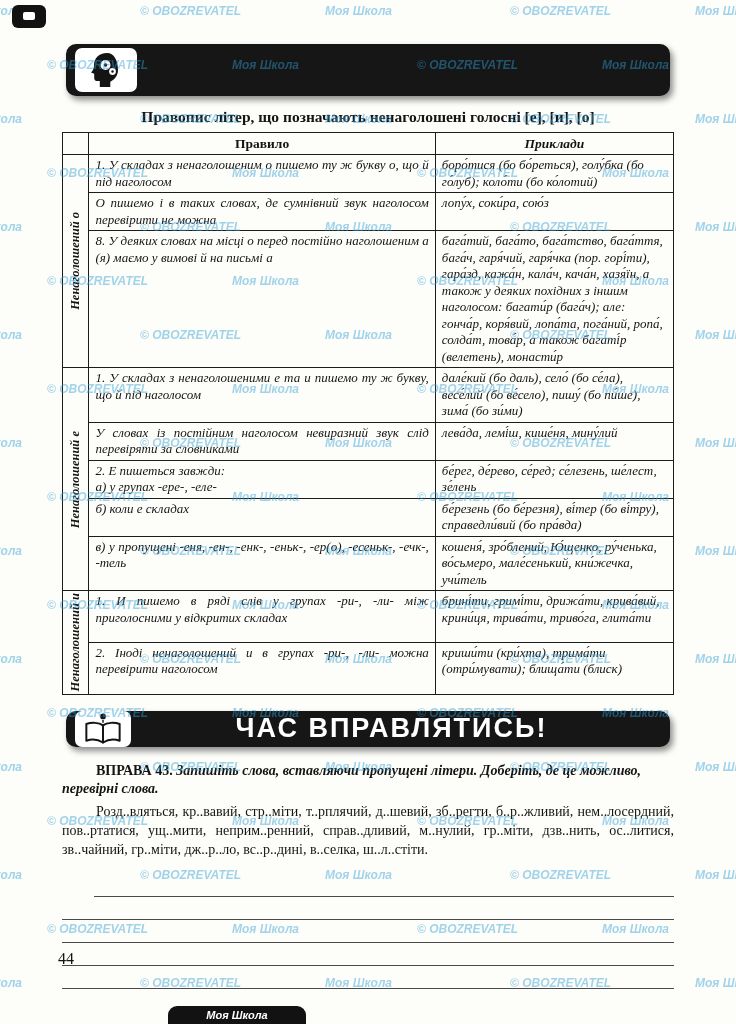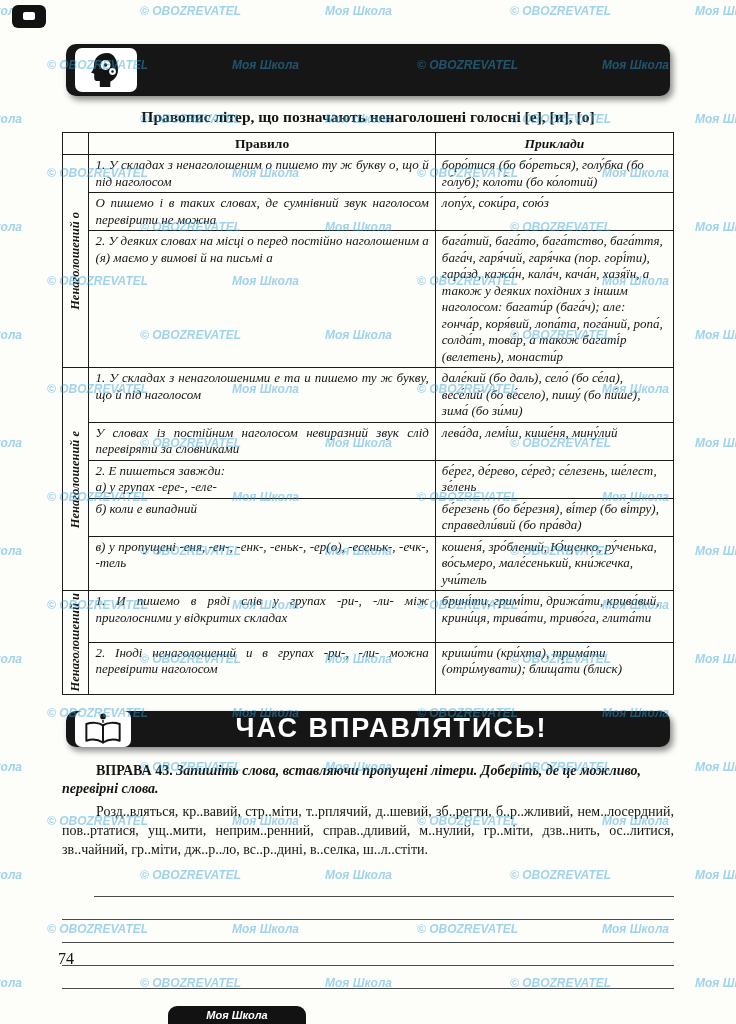--- a/index.html
+++ b/index.html
@@ -116,42 +116,42 @@
           <div class="vtext">Ненаголошений о</div>
         </td>
         <td class="rule">1. У складах з ненаголошеним о пишемо ту ж букву о, що й під наголосом</td>
         <td class="ex">боро́тися (бо бо́реться), голу́бка (бо го́луб); коло́ти (бо ко́лотий)</td>
       </tr>
       <tr>
         <td class="rule">О пишемо і в таких словах, де сумнівний звук наголосом перевірити не можна</td>
         <td class="ex">лопу́х, соки́ра, сою́з</td>
       </tr>
       <tr>
-        <td class="rule">2. У деяких словах на місці о перед постійно наголошеним а (я) маємо у вимові й на письмі а</td>
+        <td class="rule">8. У деяких словах на місці о перед постійно наголошеним а (я) маємо у вимові й на письмі а</td>
         <td class="ex">бага́тий, бага́то, бага́тство, бага́ття, бага́ч, гаря́чий, гаря́чка (пор. горі́ти), гара́зд, кажа́н, кала́ч, кача́н, хазя́їн, а також у деяких похідних з іншим наголосом: багати́р (бага́ч); але: гонча́р, коря́вий, лопа́та, пога́ний, ропа́, солда́т, това́р, а також багаті́р (велетень), монасти́р</td>
       </tr>
 
       <tr>
         <td class="vcell" rowspan="5">
           <div class="vtext">Ненаголошений е</div>
         </td>
         <td class="rule">1. У складах з ненаголошеними е та и пишемо ту ж букву, що й під наголосом</td>
         <td class="ex">дале́кий (бо даль), село́ (бо се́ла), весе́лий (бо ве́село), пишу́ (бо пи́ше), зима́ (бо зи́ми)</td>
       </tr>
       <tr>
         <td class="rule">У словах із постійним наголосом невиразний звук слід перевіряти за словниками</td>
         <td class="ex">лева́да, лемі́ш, кише́ня, мину́лий</td>
       </tr>
       <tr>
         <td class="rule">2. Е пишеться завжди:
 а) у групах -ере-, -еле-</td>
         <td class="ex">бе́рег, де́рево, се́ред; се́лезень, ше́лест, зе́лень</td>
       </tr>
       <tr>
-        <td class="rule">б) коли е випадний</td>
+        <td class="rule">б) коли е складах</td>
         <td class="ex">бе́резень (бо бе́резня), ві́тер (бо ві́тру), справедли́вий (бо пра́вда)</td>
       </tr>
       <tr>
         <td class="rule">в) у пропущені -еня, -ен-, -енк-, -еньк-, -ер(о), -есеньк-, -ечк-, -тель</td>
         <td class="ex">кошеня́, зро́блений, Ю́щенко, ру́ченька, во́сьмеро, мале́сенький, кни́жечка, учи́тель</td>
       </tr>
 
       <tr>
         <td class="vcell" rowspan="2">
           <div class="vtext">Нена­голошений и</div>
@@ -188,21 +188,21 @@
   <p class="words">Розд..вляться, кр..вавий, стр..міти, т..рплячий, д..шевий, зб..регти, б..р..жливий, нем..лосердний, пов..ртатися, ущ..мити, неприм..ренний, справ..дливий, м..нулий, гр..міти, дзв..нить, ос..литися, зв..чайний, гр..міти, дж..р..ло, вс..р..дині, в..селка, ш..л..стіти.</p>
 
   <div class="lines">
     <div class="line first"></div>
     <div class="line"></div>
     <div class="line"></div>
     <div class="line"></div>
     <div class="line"></div>
   </div>
 
-  <div class="pagenum">74</div>
+  <div class="pagenum">44</div>
 
   <div class="footer-badge">Моя Школа</div>
 
   <div class="watermarks">
       <span style="left: -45px; top: 4px;">Моя Школа</span>
       <span style="left: 140px; top: 4px;">© OBOZREVATEL</span>
       <span style="left: 325px; top: 4px;">Моя Школа</span>
       <span style="left: 510px; top: 4px;">© OBOZREVATEL</span>
       <span style="left: 695px; top: 4px;">Моя Школа</span>
       <span style="left: 47px; top: 58px;">© OBOZREVATEL</span>

